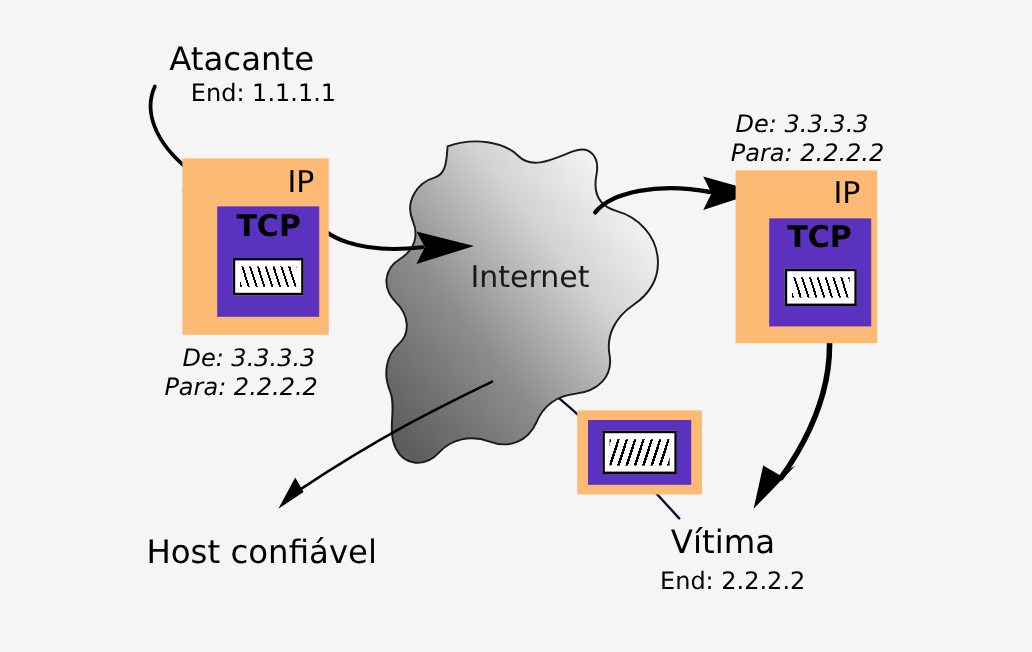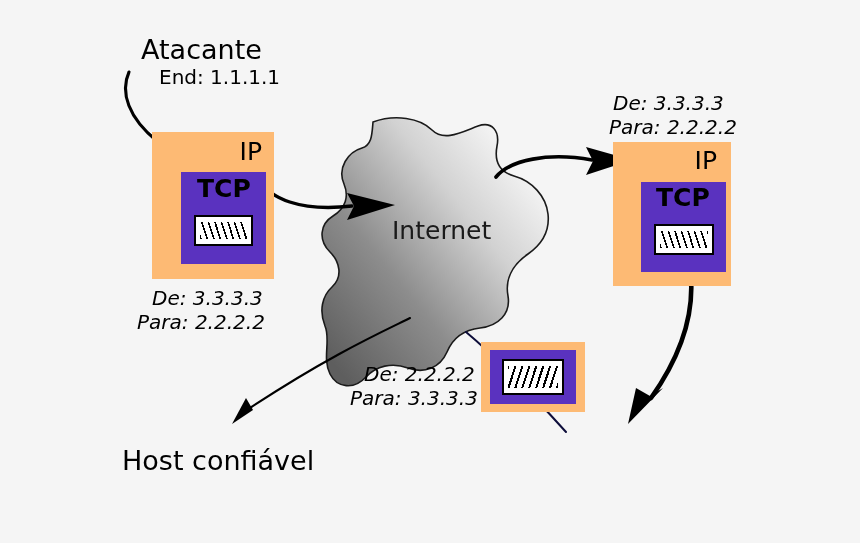--- a/index.html
+++ b/index.html
@@ -174,28 +174,28 @@
     <div class="tcpbox" style="left:28px; top:40px; width:85px; height:90px;">
       <div class="box-lbl" style="left:15px; top:1px;">TCP</div>
       <div class="databox" style="left:13px; top:42px; width:60px; height:31px;">
         <div class="data-inner">
           <div class="hatch-f"></div>
         </div>
       </div>
     </div>
   </div>
 
-  <div class="txt pkt-lbl" style="left:364px; top:362px;">De: 2.2.2.2</div>
-  <div class="txt pkt-lbl" style="left:350px; top:386px;">Para: 3.3.3.3</div>
   <div class="ipbox" style="left:481px; top:342px; width:104px; height:70px;">
     <div class="tcpbox" style="left:9px; top:8px; width:86px; height:54px;">
       <div class="databox" style="left:12px; top:9px; width:62px; height:36px;">
         <div class="data-inner">
           <div class="hatch-b"></div>
         </div>
       </div>
     </div>
   </div>
 
   <div class="txt title-lbl" style="left:122px; top:445px;text-align:center;">Host confiável</div>
 
+  <div class="txt title-lbl" style="left:559px; top:437px;">Vítima</div>
+  <div class="txt addr-lbl" style="left:534px; top:473px;">End: 2.2.2.2</div>
 
 </div>
 
 </body></html>

